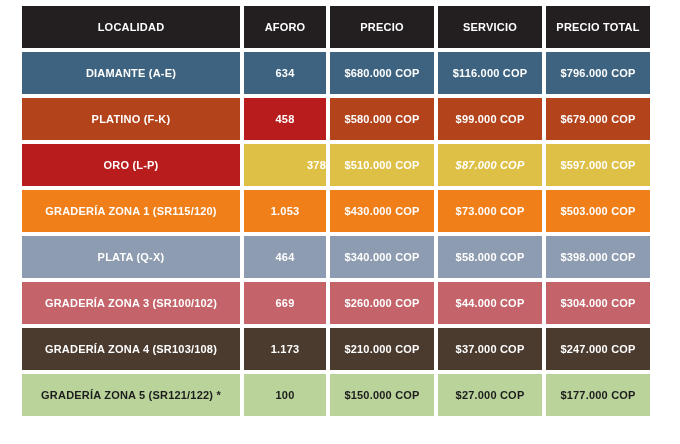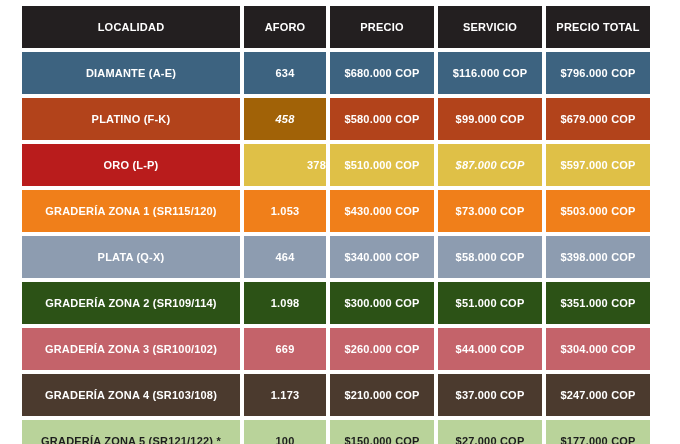--- a/index.html
+++ b/index.html
@@ -83,21 +83,21 @@
     <tbody id="table-body">
         <tr>
           <td class="localidad" style="background-color: rgb(61, 99, 128); color: rgb(255, 255, 255);">DIAMANTE (A-E)</td>
           <td style="background-color: rgb(61, 99, 128); color: rgb(255, 255, 255);">634</td>
           <td style="background-color: rgb(61, 99, 128); color: rgb(255, 255, 255);">$680.000 COP</td>
           <td style="background-color: rgb(61, 99, 128); color: rgb(255, 255, 255);">$116.000 COP</td>
           <td style="background-color: rgb(61, 99, 128); color: rgb(255, 255, 255);">$796.000 COP</td>
         </tr>
         <tr>
           <td class="localidad" style="background-color: rgb(178, 67, 27); color: rgb(255, 255, 255);">PLATINO (F-K)</td>
-          <td style="background-color: #a16207; color: rgb(255, 255, 255); font-style: italic;">458</td>
+          <td style="background-color: #b91c1c; color: rgb(255, 255, 255);">458</td>
           <td style="background-color: rgb(178, 67, 27); color: rgb(255, 255, 255);">$580.000 COP</td>
           <td style="background-color: rgb(178, 67, 27); color: rgb(255, 255, 255);">$99.000 COP</td>
           <td style="background-color: rgb(178, 67, 27); color: rgb(255, 255, 255);">$679.000 COP</td>
         </tr>
         <tr>
           <td class="localidad" style="background-color: #b91c1c; color: rgb(255, 255, 255);">ORO (L-P)</td>
           <td style="background-color: rgb(223, 192, 71); color: rgb(255, 255, 255); text-align: right;">378</td>
           <td style="background-color: rgb(223, 192, 71); color: rgb(255, 255, 255);">$510.000 COP</td>
           <td style="background-color: rgb(223, 192, 71); color: rgb(255, 255, 255); font-style: italic;">$87.000 COP</td>
           <td style="background-color: rgb(223, 192, 71); color: rgb(255, 255, 255);">$597.000 COP</td>
@@ -108,27 +108,20 @@
           <td style="background-color: rgb(240, 127, 26); color: rgb(255, 255, 255);">$430.000 COP</td>
           <td style="background-color: rgb(240, 127, 26); color: rgb(255, 255, 255);">$73.000 COP</td>
           <td style="background-color: rgb(240, 127, 26); color: rgb(255, 255, 255);">$503.000 COP</td>
         </tr>
         <tr>
           <td class="localidad" style="background-color: rgb(141, 156, 176); color: rgb(255, 255, 255);">PLATA (Q-X)</td>
           <td style="background-color: rgb(141, 156, 176); color: rgb(255, 255, 255);">464</td>
           <td style="background-color: rgb(141, 156, 176); color: rgb(255, 255, 255);">$340.000 COP</td>
           <td style="background-color: rgb(141, 156, 176); color: rgb(255, 255, 255);">$58.000 COP</td>
           <td style="background-color: rgb(141, 156, 176); color: rgb(255, 255, 255);">$398.000 COP</td>
-        </tr>
-        <tr>
-          <td class="localidad" style="background-color: rgb(44, 82, 22); color: rgb(255, 255, 255);">GRADERÍA ZONA 2 (SR109/114)</td>
-          <td style="background-color: rgb(44, 82, 22); color: rgb(255, 255, 255);">1.098</td>
-          <td style="background-color: rgb(44, 82, 22); color: rgb(255, 255, 255);">$300.000 COP</td>
-          <td style="background-color: rgb(44, 82, 22); color: rgb(255, 255, 255);">$51.000 COP</td>
-          <td style="background-color: rgb(44, 82, 22); color: rgb(255, 255, 255);">$351.000 COP</td>
         </tr>
         <tr>
           <td class="localidad" style="background-color: rgb(196, 99, 106); color: rgb(255, 255, 255);">GRADERÍA ZONA 3 (SR100/102)</td>
           <td style="background-color: rgb(196, 99, 106); color: rgb(255, 255, 255);">669</td>
           <td style="background-color: rgb(196, 99, 106); color: rgb(255, 255, 255);">$260.000 COP</td>
           <td style="background-color: rgb(196, 99, 106); color: rgb(255, 255, 255);">$44.000 COP</td>
           <td style="background-color: rgb(196, 99, 106); color: rgb(255, 255, 255);">$304.000 COP</td>
         </tr>
         <tr>
           <td class="localidad" style="background-color: rgb(75, 58, 46); color: rgb(255, 255, 255);">GRADERÍA ZONA 4 (SR103/108)</td>

